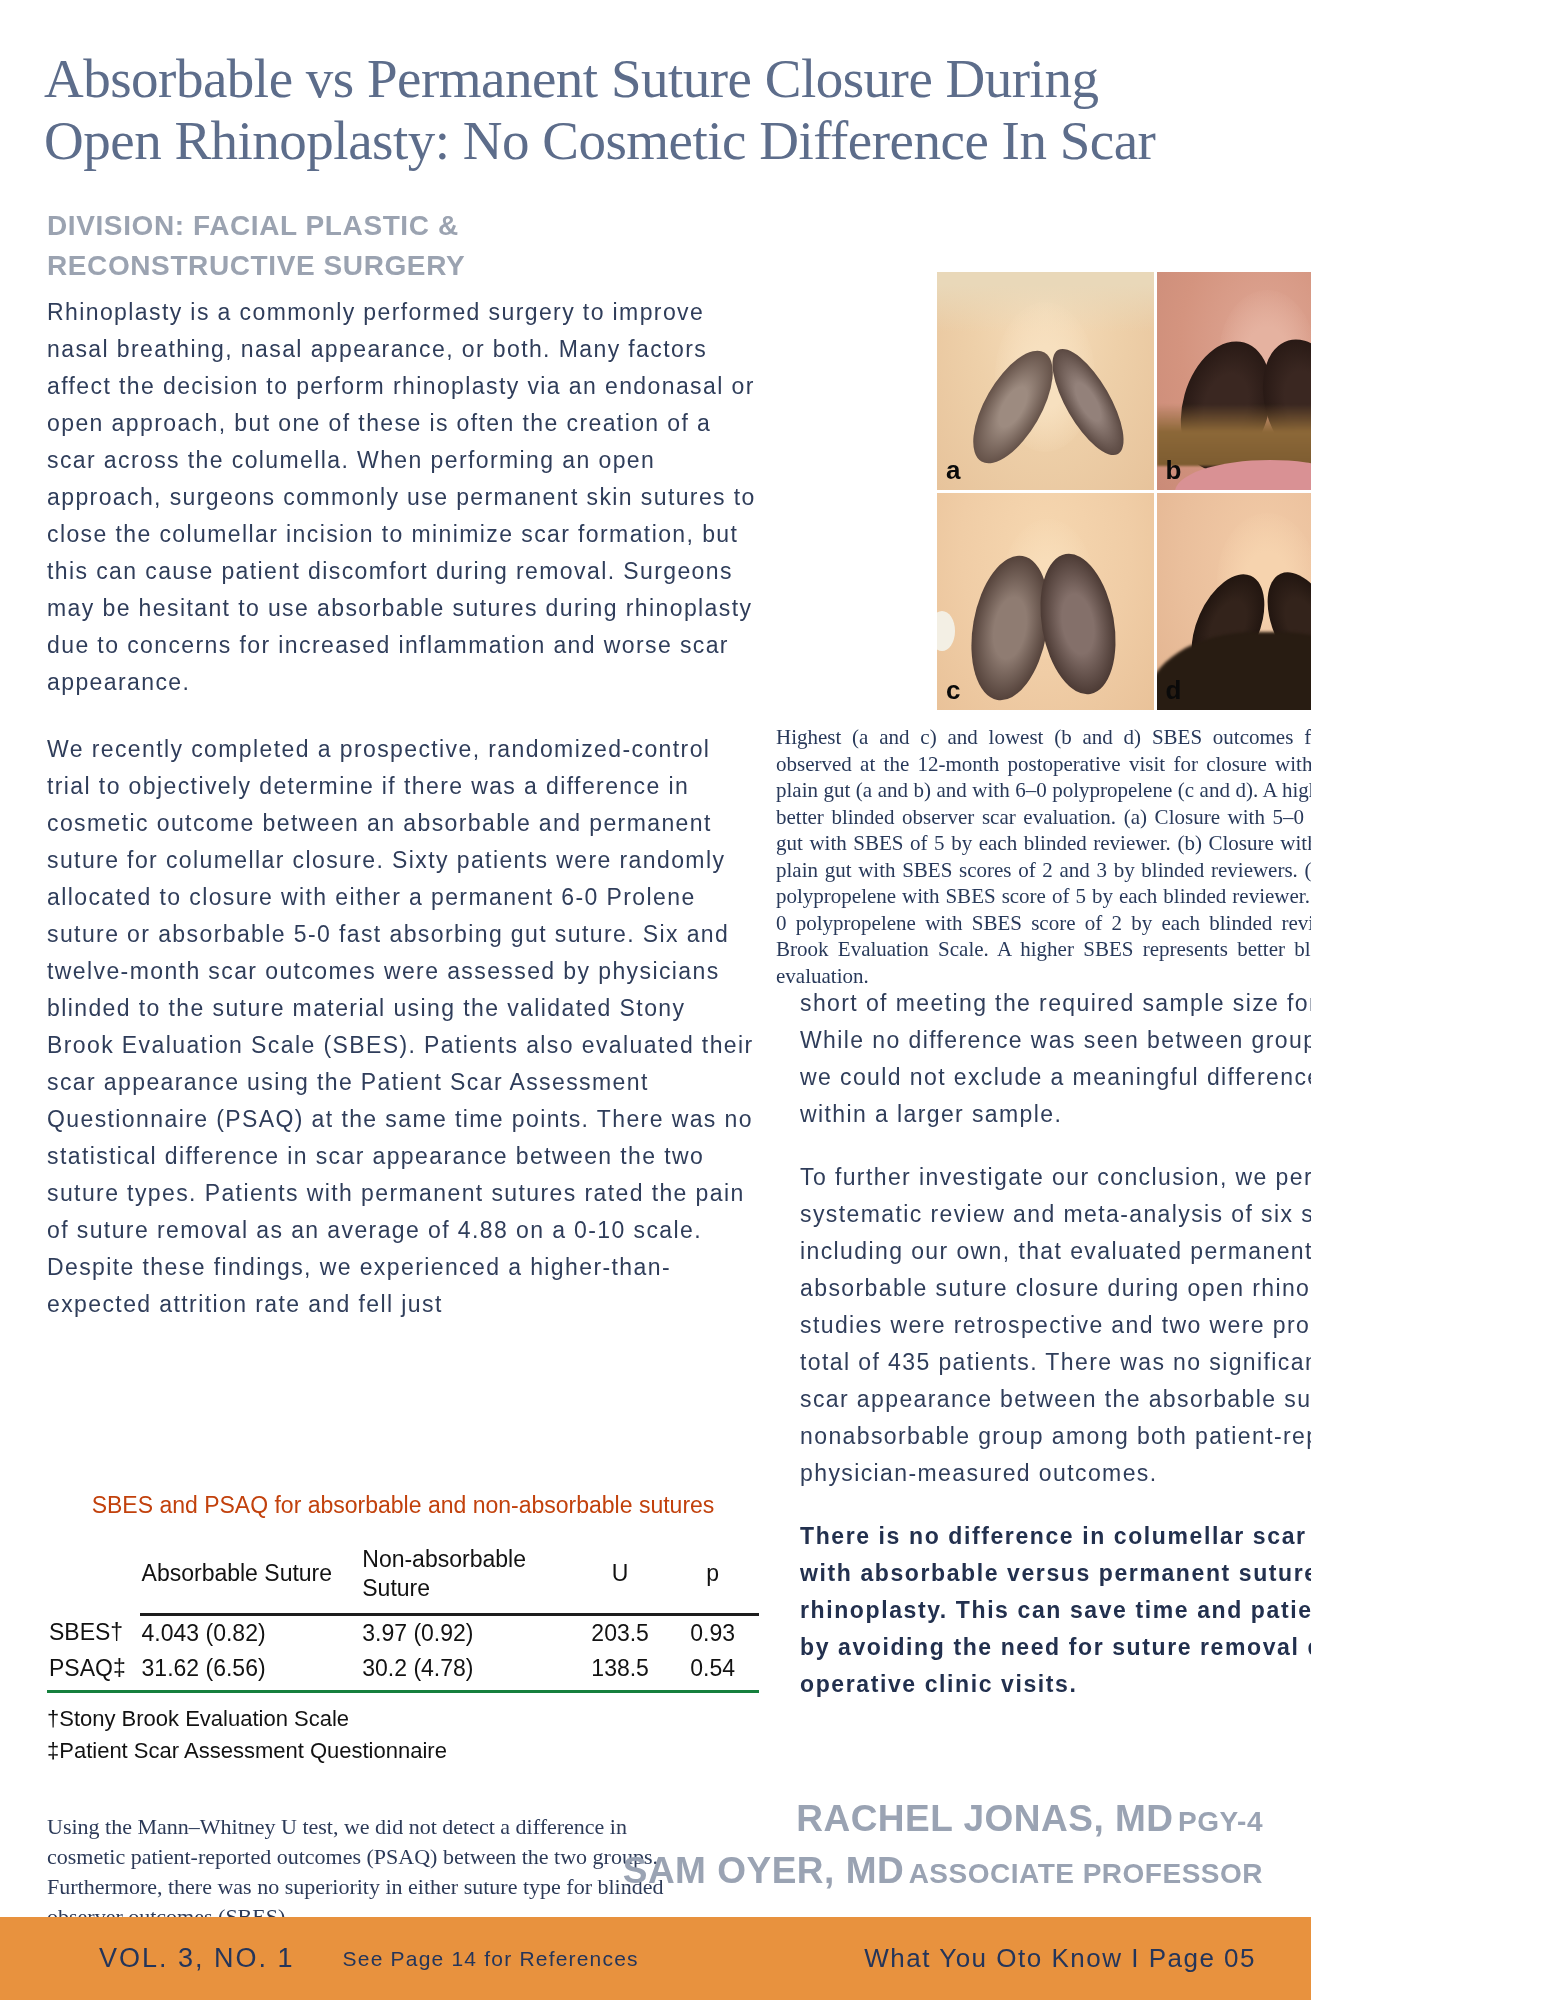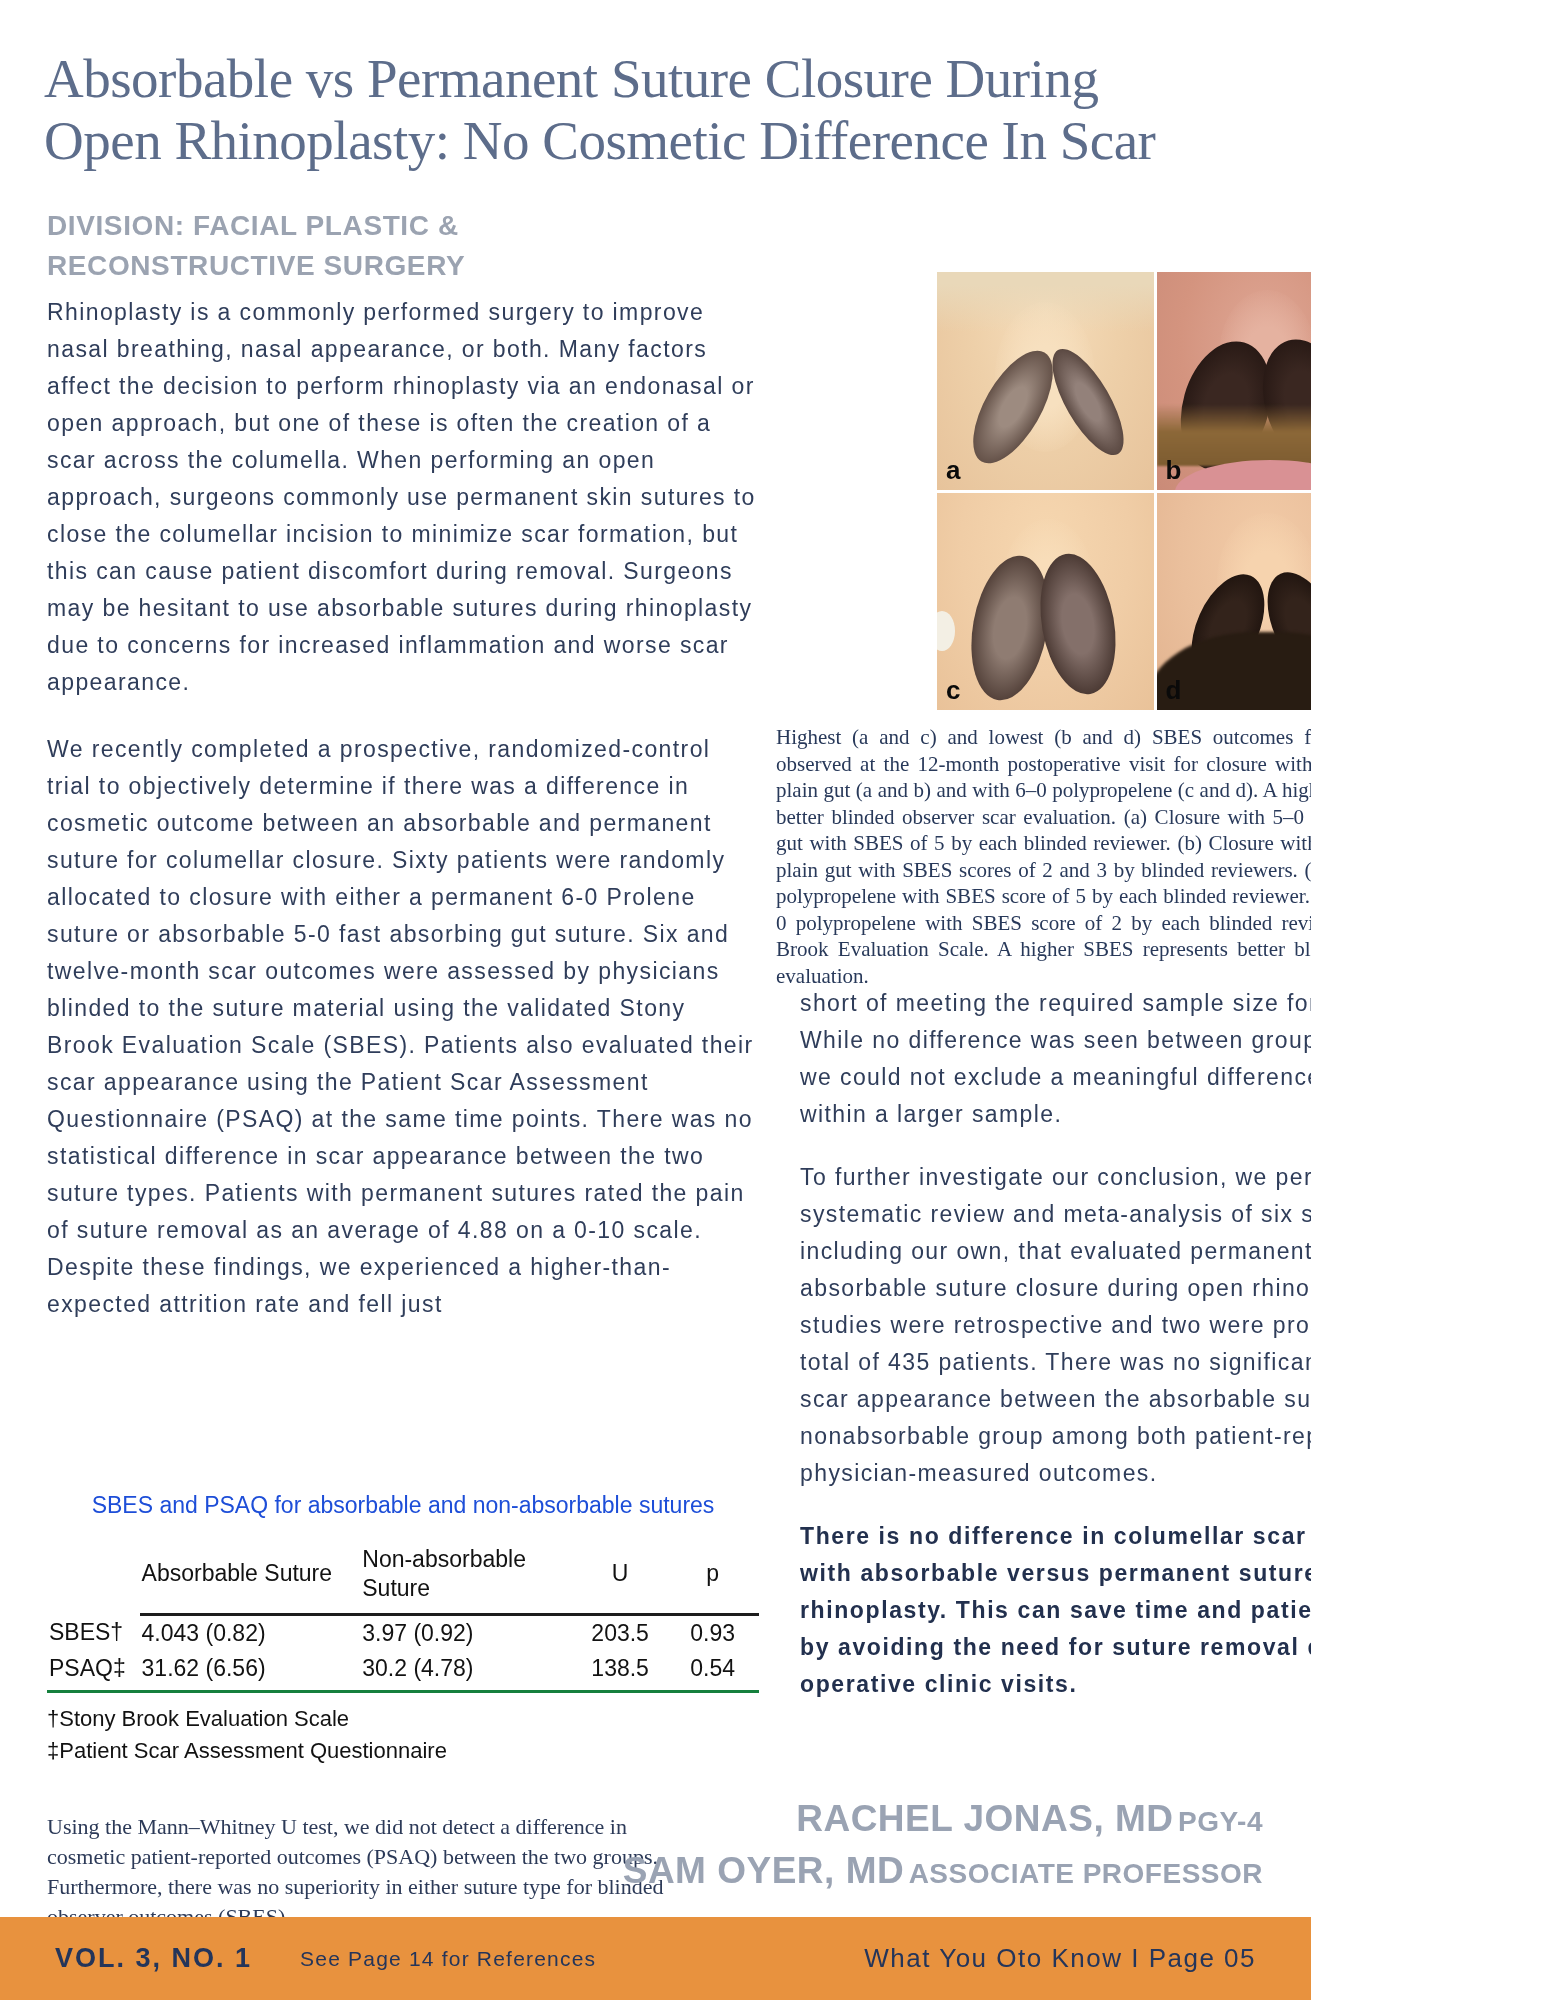--- a/index.html
+++ b/index.html
@@ -45,41 +45,41 @@
   .mustache-d{position:absolute;left:-10px;bottom:-8px;width:240px;height:86px;
               border-radius:45% 45% 0 0/80% 80% 0 0;background:#281c12;filter:blur(1.5px);}
   .lips-d{position:absolute;left:54px;bottom:-28px;width:130px;height:46px;border-radius:50%;
           background:#c18a7d;}
 
   .figcaption{position:absolute;left:776px;top:724px;width:706px;text-align:justify;
               font-family:"Liberation Serif",serif;font-size:21px;line-height:26.5px;color:#28395a;}
 
   
   .tablewrap{position:absolute;left:47px;top:1492px;width:712px;color:#121212;}
-  .tbl-title{text-align:center;font-size:23px;letter-spacing:0;margin:0 0 16px 0;color:#1d4ed8;}
+  .tbl-title{text-align:center;font-size:23px;letter-spacing:0;margin:0 0 16px 0;color:#c2410c;}
   table.stats{width:100%;border-collapse:collapse;font-size:23px;}
   table.stats td,table.stats th{font-weight:400;padding:4px 2px;vertical-align:middle;text-align:left;}
   .mean-hd{text-align:center !important;border-bottom:2px solid #2a2a2a;padding-bottom:8px !important;}
   tr.colhead td{border-bottom:3px solid #1d1d1d;padding:10px 2px 10px 2px;line-height:1.25;}
   tr.colhead td.nb{border-bottom:none;}
   td.ctr{text-align:center !important;}
   tr.last td{border-bottom:3px solid #15803d;padding-bottom:8px;}
   .footnotes{margin-top:10px;font-size:22px;line-height:32px;color:#121212;}
   .tbl-note{position:absolute;left:47px;top:1812px;width:618px;
             font-family:"Liberation Serif",serif;font-size:22px;line-height:30px;color:#2c3a58;}
 
   
   .authors{position:absolute;right:48px;top:1793px;text-align:right;color:#9aa3b3;line-height:1.4;}
   .authors .name{font-size:37px;font-weight:700;letter-spacing:0.5px;margin-top:8px;}
   .authors .role{font-size:28px;font-weight:700;letter-spacing:0.5px;}
 
   
   .footer{position:absolute;left:0;bottom:0;width:100%;height:83px;background:#e8923e;
           display:flex;align-items:center;box-sizing:border-box;padding:0 55px;color:#24355a;}
-  .footer .vol{font-size:27px;letter-spacing:2px;font-weight:700;}
+  .footer .vol{font-size:27px;letter-spacing:2px;font-weight:400;margin-left:44px;}
   .footer .refs{font-size:21px;letter-spacing:1.2px;margin-left:48px;font-weight:500;}
   .footer .pageno{margin-left:auto;font-size:26px;letter-spacing:1.5px;font-weight:500;}
 </style>
 </head>
 <body>
 
 <div class="page">
 
   <div class="title">
     <span>Absorbable vs Permanent Suture Closure During</span><br>

